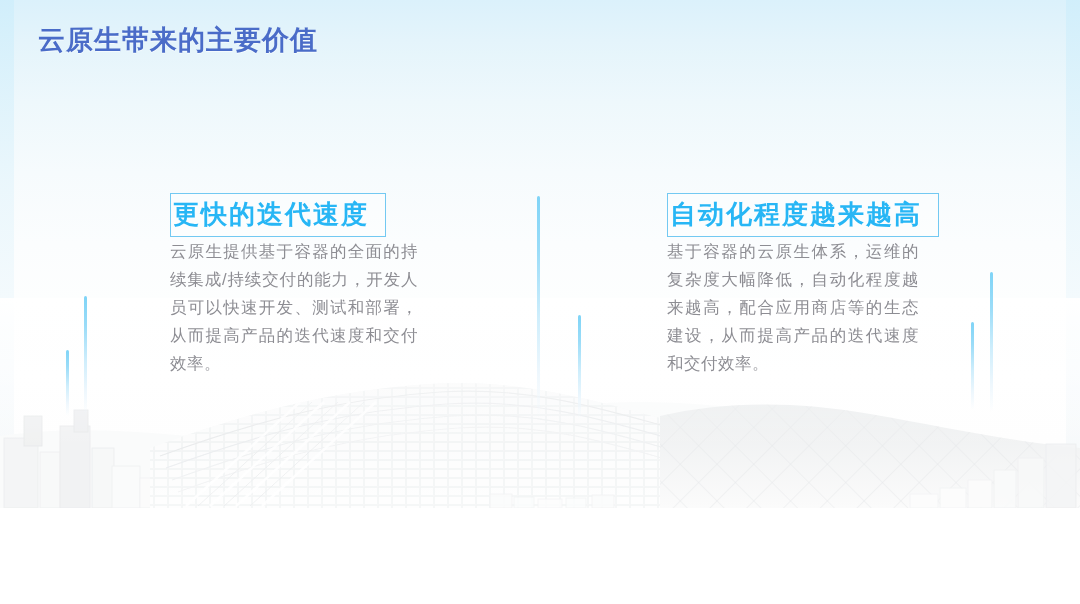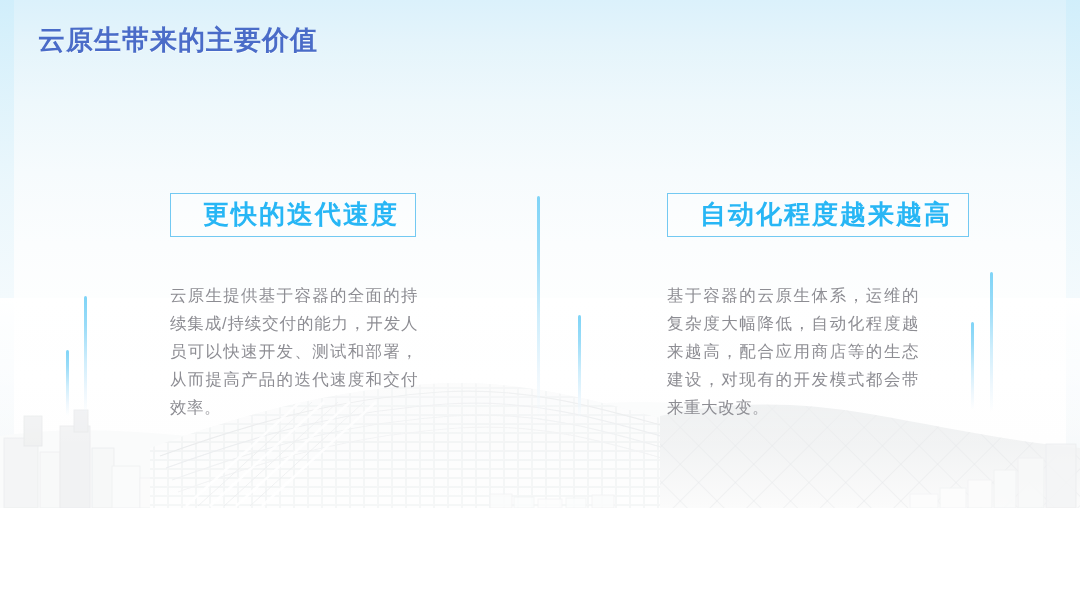--- a/index.html
+++ b/index.html
@@ -81,32 +81,31 @@
   .col {
     position: absolute;
     top: 193px;
   }
   .col-left  { left: 170px; width: 300px; }
   .col-right { left: 667px; width: 300px; }
 
   .card-heading {
     display: inline-block;
     border: 1.6px solid #73c9f2;
-    padding: 7px 16px 9px 32px;
+    padding: 7px 16px 9px 2px;
     color: #27b6f5;
     font-size: 26px;
     font-weight: bold;
     letter-spacing: 2px;
     line-height: 1;
     background: rgba(255,255,255,0.35);
     white-space: nowrap;
   }
 
   .card-body {
-    margin-top: 44px;
     width: 248px;
     color: #8d8d93;
     font-size: 16.5px;
     line-height: 28px;
     letter-spacing: .5px;
     text-align: justify;
     text-justify: inter-ideograph;
   }
   .col-right .card-body { width: 252px; }
 </style>
@@ -225,16 +224,16 @@
   <div class="vbar" style="left:990px; top:272px; height:140px;"></div>
   <div class="vbar" style="left:971px; top:322px; height:88px;"></div>
 
   <div class="col col-left">
     <div class="card-heading">更快的迭代速度</div>
     <div class="card-body">云原生提供基于容器的全面的持续集成/持续交付的能力，开发人员可以快速开发、测试和部署，从而提高产品的迭代速度和交付效率。</div>
   </div>
 
   <div class="col col-right">
     <div class="card-heading">自动化程度越来越高</div>
-    <div class="card-body">基于容器的云原生体系，运维的复杂度大幅降低，自动化程度越来越高，配合应用商店等的生态建设，对现有的开发模式都会带来重大改变。</div>
+    <div class="card-body">基于容器的云原生体系，运维的复杂度大幅降低，自动化程度越来越高，配合应用商店等的生态建设，从而提高产品的迭代速度和交付效率。</div>
   </div>
 
 </div>
 
 </body></html>

